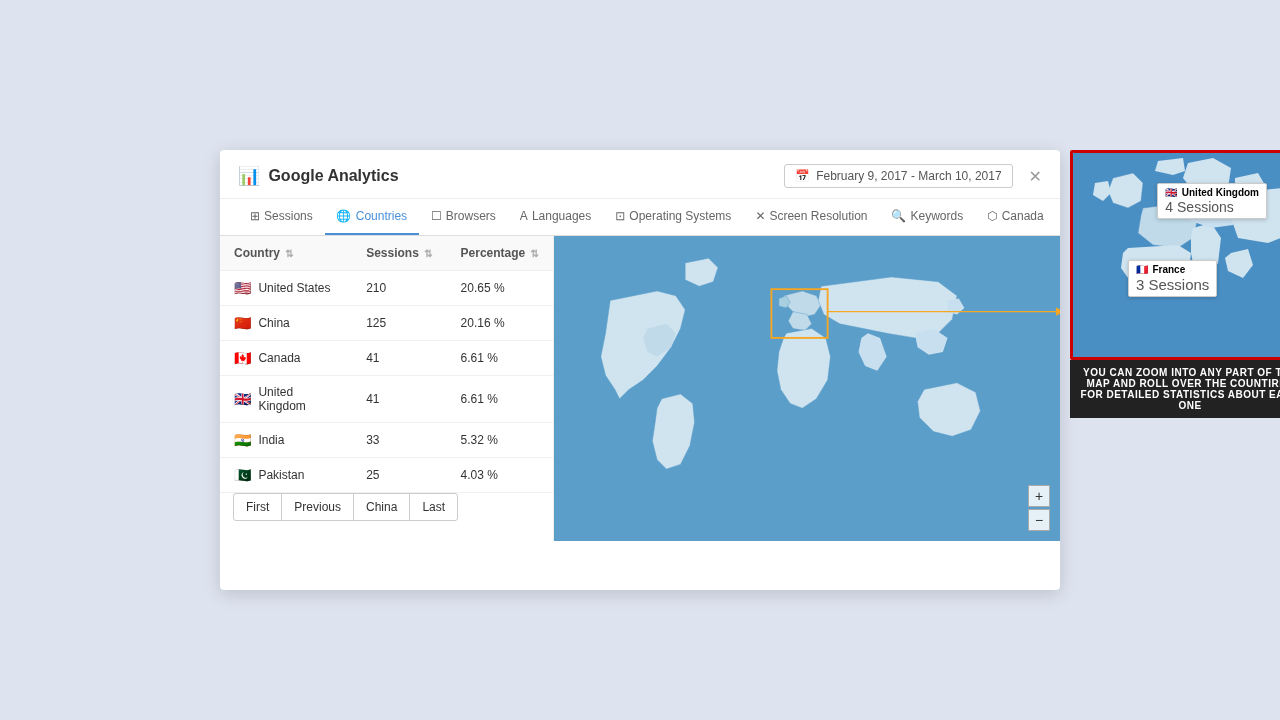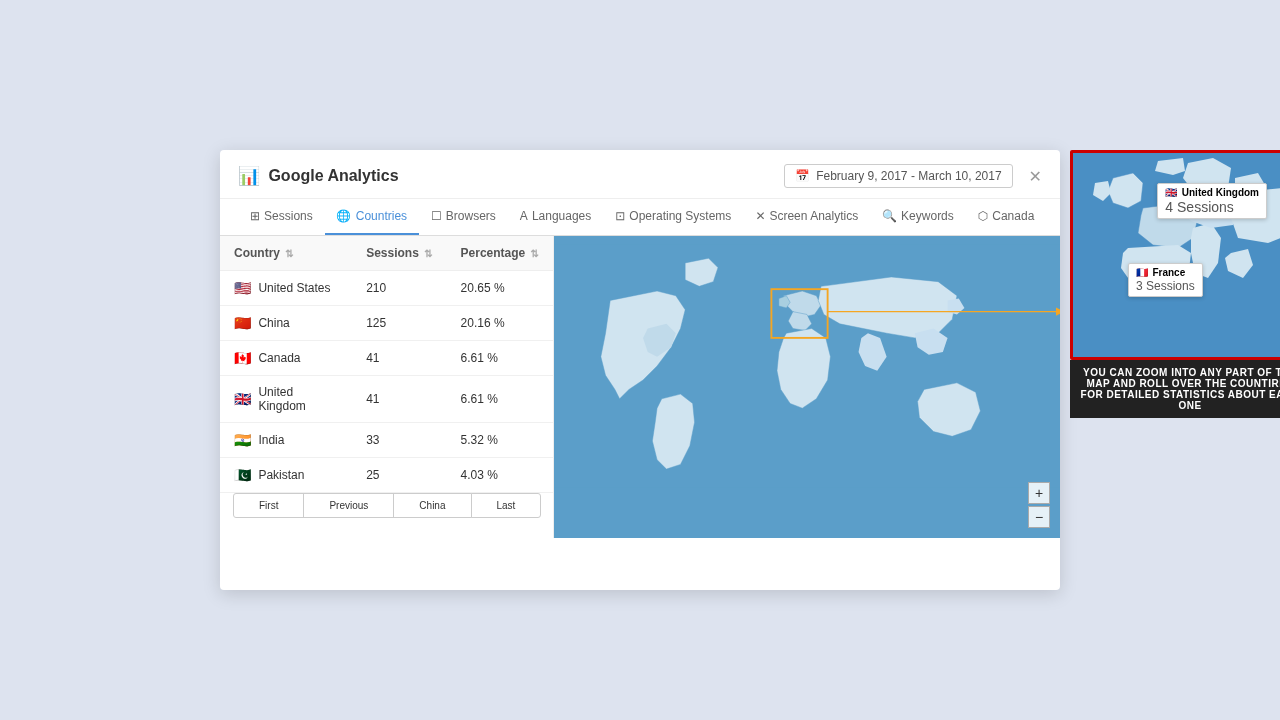--- a/index.html
+++ b/index.html
@@ -133,22 +133,22 @@
     }
     .showing-text {
       font-size: 11px;
       color: #555;
     }
     .pagination-btns {
       display: flex;
       gap: 0;
     }
     .page-btn {
-      padding: 6px 25px;
-      font-size: 10px;
+      padding: 6px 12px;
+      font-size: 12px;
       border: 1px solid #ccc;
       background: #fff;
       cursor: pointer;
       color: #333;
       margin-left: -1px;
     }
     .page-btn:first-child { border-radius: 3px 0 0 3px; }
     .page-btn:last-child { border-radius: 0 3px 3px 0; }
     .map-section {
       flex: 1;
@@ -234,21 +234,21 @@
       gap: 1px;
     }
     .tooltip-fr .t-title {
       font-weight: bold;
       font-size: 10px;
       display: flex;
       align-items: center;
       gap: 4px;
     }
     .tooltip-fr .t-sessions {
-      font-size: 12px;
+      font-size: 15px;
       color: #555;
     }
     .zoom-hint {
       background: #222;
       color: #fff;
       font-size: 10px;
       font-weight: bold;
       text-align: center;
       padding: 7px 8px;
       letter-spacing: 0.5px;
@@ -296,21 +296,21 @@
       <div class="tab">
         <span>A</span>
         <span>Languages</span>
       </div>
       <div class="tab">
         <span>⊡</span>
         <span>Operating Systems</span>
       </div>
       <div class="tab">
         <span>✕</span>
-        <span>Screen Analytics</span>
+        <span>Screen Resolution</span>
       </div>
       <div class="tab">
         <span>🔍</span>
         <span>Keywords</span>
       </div>
       <div class="tab">
         <span>⬡</span>
         <span>Canada</span>
       </div>
       <div class="tab">

